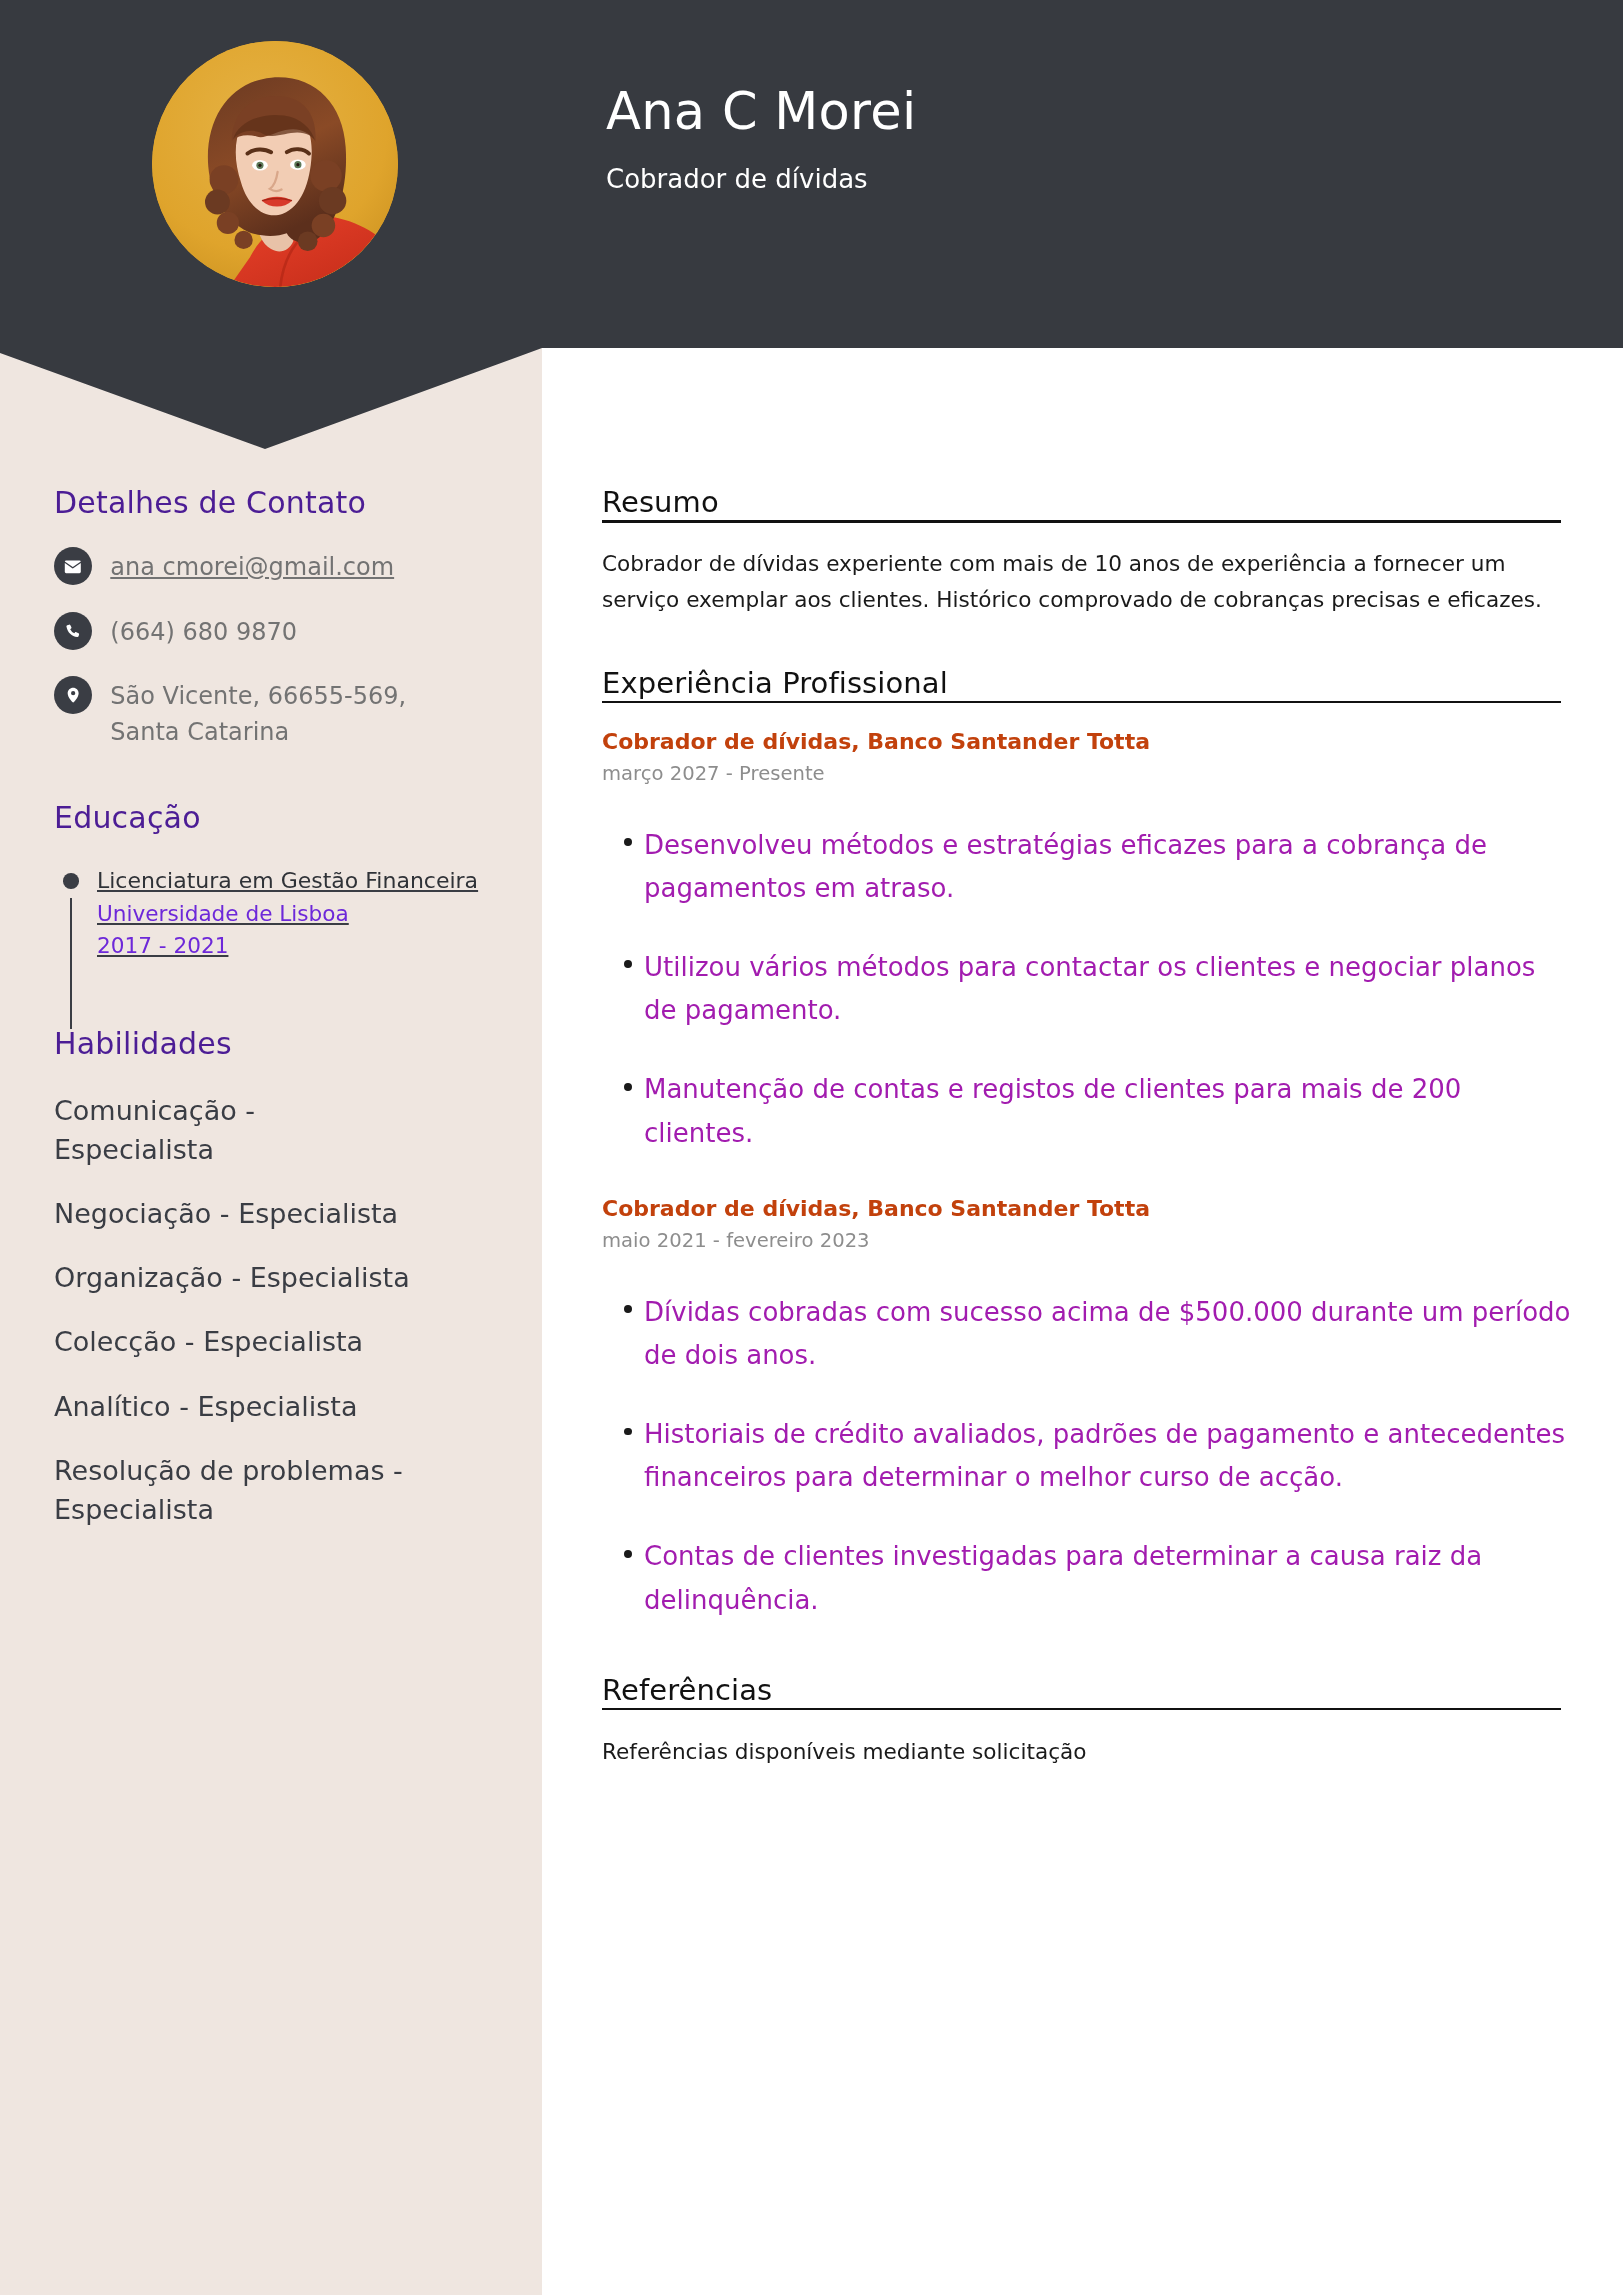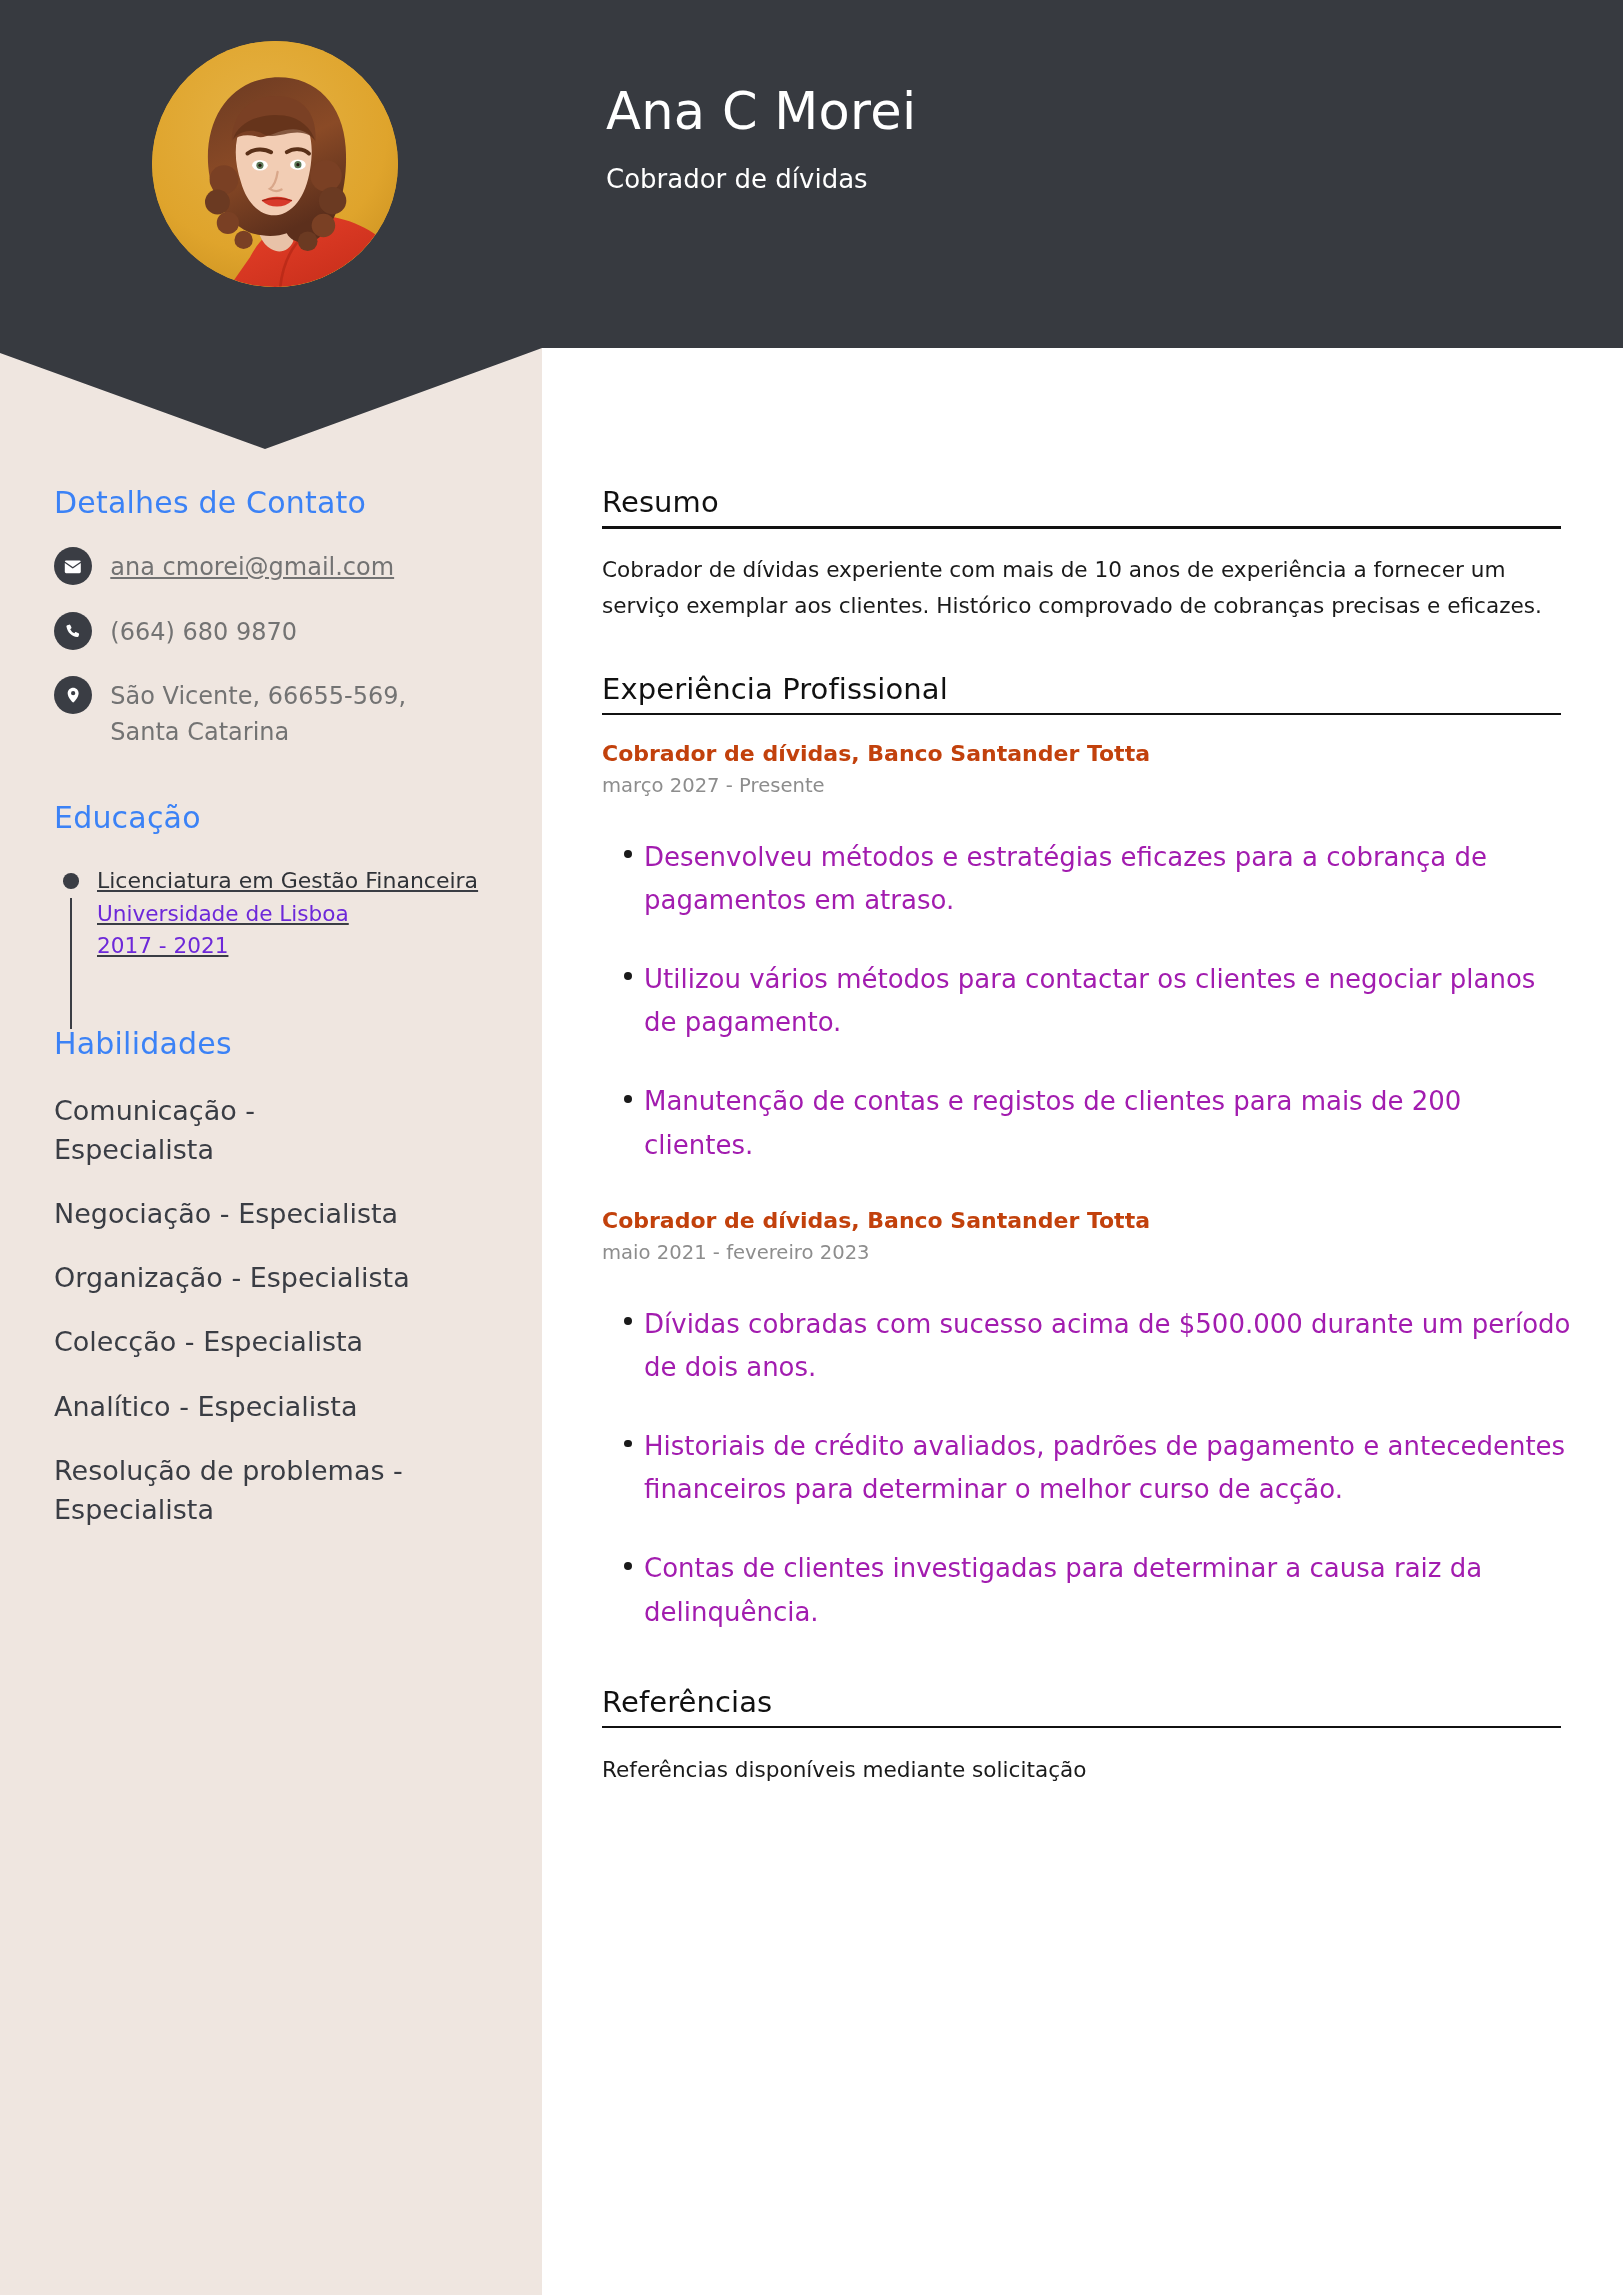--- a/index.html
+++ b/index.html
@@ -65,21 +65,21 @@
 
   
   #sidebar {
     position:absolute; left:0; top:485px; width:542px;
     padding:0 54px 0 54px;
     color:#3A3D44;
   }
   .side-h {
     font-size:30px;
     font-weight:400;
-    color:#3b82f6;
+    color:#4c1d95;
     letter-spacing:0.2px;
     margin-bottom:30px;
   }
   .contact-row {
     display:flex;
     align-items:flex-start;
     margin-bottom:29px;
   }
   .contact-icon {
     flex:0 0 auto;
@@ -142,21 +142,21 @@
   #main {
     position:absolute; left:602px; top:485px; width:969px;
     color:#111111;
   }
   .sec { margin-bottom:0; }
   .sec-h {
     font-size:29px;
     font-weight:400;
     color:#111111;
     letter-spacing:0.1px;
-    padding-bottom:7px;
+    padding-bottom:1px;
   }
   .sec-rule {
     width:959px; height:2.6px; background:#111111;
     margin-bottom:23.6px;
   }
   .body-p {
     font-size:21.6px;
     line-height:1.68;
     color:#1A1A1A;
   }

